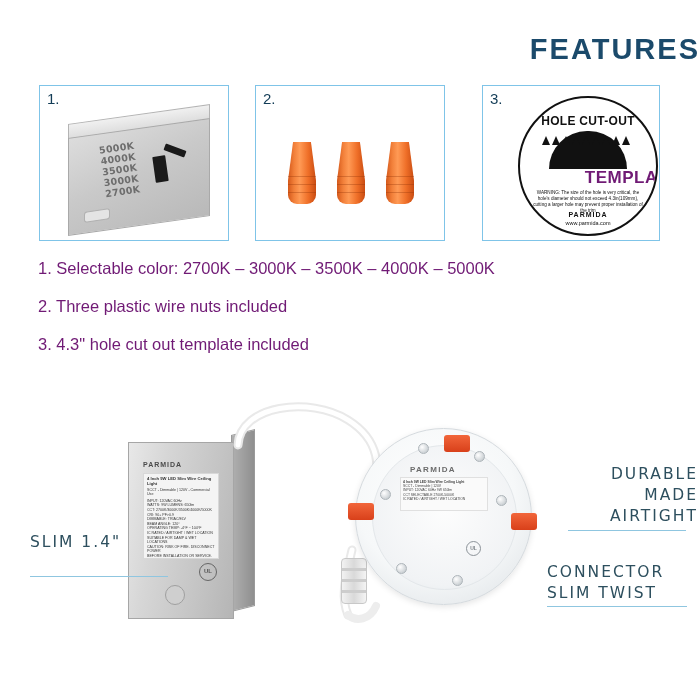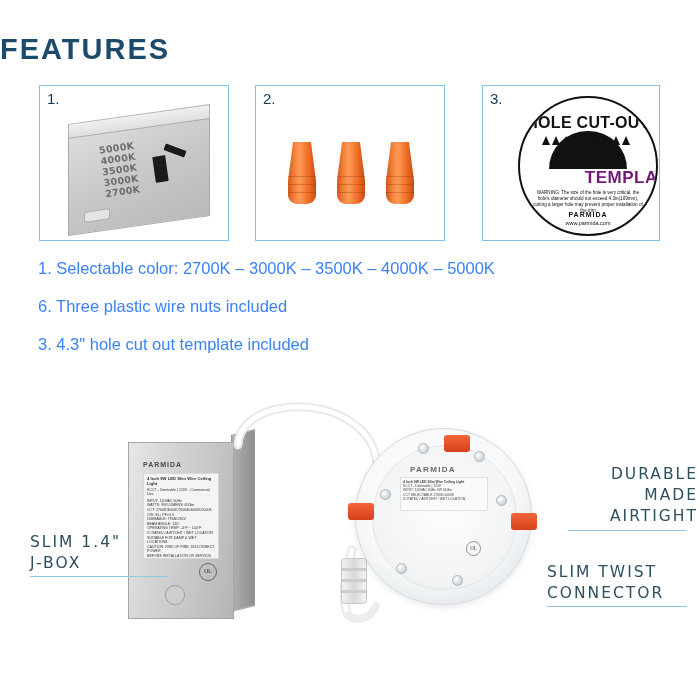--- a/index.html
+++ b/index.html
@@ -19,21 +19,21 @@
     inset: 0;
     background: #ffffff;
   }
 
   
   .features-title {
     position: absolute;
     top: 33px;
     left: 0;
     width: 700px;
-    text-align: left;
+    text-align: right;
     font-size: 29px;
     font-weight: bold;
     letter-spacing: 2px;
     color: #1b4a6b;
   }
 
   
   .fbox {
     position: absolute;
     border: 1.5px solid #7fc4e8;
@@ -150,21 +150,21 @@
     height: 136px;
     border-radius: 50%;
     background: #ffffff;
     border: 2px solid #111111;
     overflow: hidden;
   }
   .tpl-top {
     position: absolute;
     top: 16px; left: 0; width: 100%;
     text-align: center;
-    font-size: 16px;
+    font-size: 12px;
     font-weight: bold;
     letter-spacing: 0.3px;
     color: #111;
   }
   .tpl-gear {
     position: absolute;
     top: 33px; left: 50%;
     transform: translateX(-50%);
     width: 78px; height: 38px;
     background: #111;
@@ -222,21 +222,21 @@
   
   .bullets {
     position: absolute;
     left: 38px;
     top: 258px;
     width: 620px;
   }
   .bullets p {
     margin: 0 0 18px 0;
     font-size: 16.5px;
-    color: #3b82f6;
+    color: #701a75;
     line-height: 20px;
   }
 
   
   .photo {
     position: absolute;
     left: 0;
     top: 380px;
     width: 700px;
     height: 320px;
@@ -485,21 +485,21 @@
       </div>
       <div class="tpl-mid">TEMPLATE</div>
       <div class="tpl-warn">WARNING: The size of the hole is very critical, the hole's diameter should not exceed 4.3in(109mm), cutting a larger hole may prevent proper installation of the trim</div>
       <div class="tpl-brand">PARMIDA</div>
       <div class="tpl-url">www.parmida.com</div>
     </div>
   </div>
 
   <div class="bullets">
     <p>1. Selectable color: 2700K – 3000K – 3500K – 4000K – 5000K</p>
-    <p>6. Three plastic wire nuts included</p>
+    <p>2. Three plastic wire nuts included</p>
     <p>3. 4.3" hole cut out template included</p>
   </div>
 
   <div class="photo">
 
     <div class="pbox">
       <div class="pbox-side"></div>
       <div class="pbox-front">
         <div class="pbox-brand">PARMIDA</div>
         <div class="pbox-label">
@@ -556,31 +556,30 @@
       <div class="screw" style="left:62px; top:14px;"></div>
       <div class="screw" style="left:118px; top:22px;"></div>
       <div class="screw" style="left:24px; top:60px;"></div>
       <div class="screw" style="left:140px; top:66px;"></div>
       <div class="screw" style="left:40px; top:134px;"></div>
       <div class="screw" style="left:96px; top:146px;"></div>
     </div>
 
     <div class="callout" id="callout-jbox">
       <div>SLIM 1.4"</div>
-      <div>J-BOX</div>
     </div>
     <div class="rule" style="left:30px; top:196px; width:138px;"></div>
 
     <div class="callout" id="callout-spring">
       <div>DURABLE</div>
       <div>MADE</div>
       <div>AIRTIGHT</div>
     </div>
     <div class="rule" style="left:568px; top:150px; width:118px;"></div>
 
     <div class="callout" id="callout-twist">
+      <div>CONNECTOR</div>
       <div>SLIM TWIST</div>
-      <div>CONNECTOR</div>
     </div>
     <div class="rule" style="left:547px; top:226px; width:140px;"></div>
 
   </div>
 </div>
 
 </body></html>

